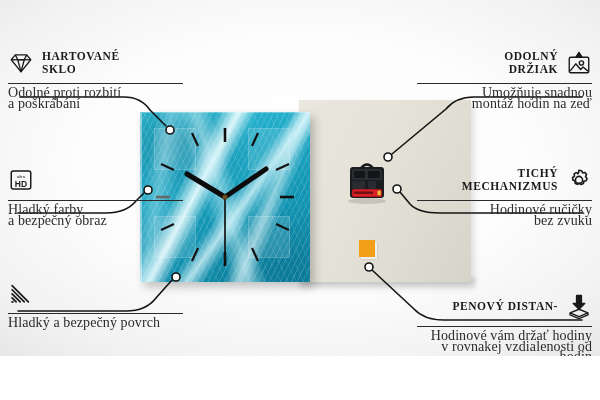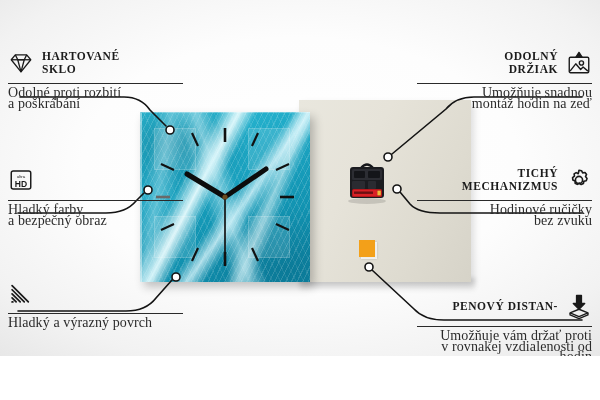--- a/index.html
+++ b/index.html
@@ -287,21 +287,21 @@
           <line x1="5" y1="7" x2="25" y2="27"></line>
           <line x1="5" y1="12" x2="20" y2="27"></line>
           <line x1="5" y1="17" x2="15" y2="27"></line>
           <line x1="5" y1="22" x2="10" y2="27"></line>
           <line x1="5" y1="27" x2="6" y2="27"></line>
         </g>
       </svg>
     </div>
     <div class="feat-rule"></div>
     <div class="feat-desc">
-      <span>Hladký a výrazný povrch</span>
+      <span>Hladký a bezpečný povrch</span>
     </div>
   </div>
 
   <div class="feat right" id="f-holder">
     <div class="feat-head">
       <svg class="ico" viewBox="0 0 32 32">
         <g fill="none" stroke="#1a1a1a" stroke-width="1.7" stroke-linejoin="round">
           <path d="M16 3 L12 9 H20 Z" fill="#1a1a1a"></path>
           <rect x="4" y="9" width="24" height="19" rx="1.6"></rect>
           <circle cx="19" cy="16" r="2.6"></circle>
@@ -348,18 +348,18 @@
           <path d="M16 20 L27 24.5 L16 29 L5 24.5 Z"></path>
           <path d="M5 24.5 v2.5 L16 31.5 L27 27 v-2.5"></path>
         </g>
       </svg>
       <div class="feat-title">
         <span>PENOVÝ DISTAN-</span><br>
       </div>
     </div>
     <div class="feat-rule"></div>
     <div class="feat-desc">
-      <span>Umožňuje vám držať proti</span><br>
+      <span>Hodinové vám držať hodiny</span><br>
       <span>v rovnakej vzdialenosti od hodin</span>
     </div>
   </div>
 
 </div>
 
 </body></html>

